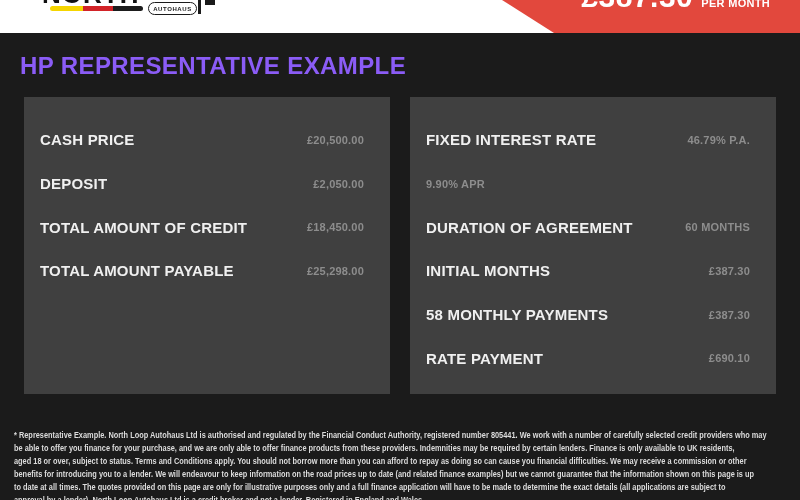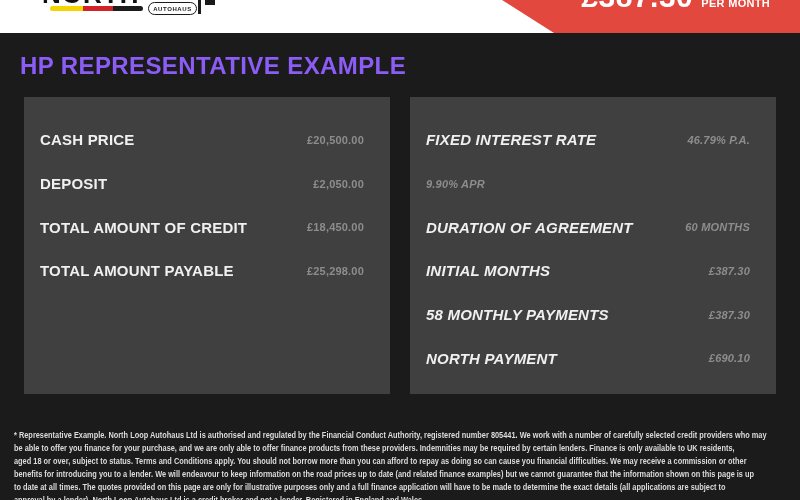--- a/index.html
+++ b/index.html
@@ -52,21 +52,21 @@
   .page-title{
     position:absolute;left:20px;top:52px;
     font-size:24px;font-weight:bold;color:#8b5cf6;letter-spacing:.4px;
   }
   
   .panel{
     position:absolute;top:97px;width:366px;height:297px;
     background:#404040;padding-top:21px;box-sizing:border-box;text-align:center;
   }
   .panel.left{left:24px;}
-  .panel.right{left:410px;font-style:italic;}
+  .panel.right{left:410px;}
   .row{
     display:flex;justify-content:space-between;align-items:center;
     height:43.7px;padding:0 26px 0 16px;
   }
   .lbl{font-size:15px;font-weight:bold;color:#f0f0f0;letter-spacing:.2px;}
   .val{font-size:11px;font-weight:bold;color:#8d8d8d;letter-spacing:.2px;}
   
   .disclaimer{
     position:absolute;left:14px;top:429px;width:920px;height:71px;
     overflow:hidden;
@@ -140,21 +140,21 @@
   </div>
   <div class="row">
     <span class="lbl">INITIAL MONTHS</span>
     <span class="val">£387.30</span>
   </div>
   <div class="row">
     <span class="lbl">58 MONTHLY PAYMENTS</span>
     <span class="val">£387.30</span>
   </div>
   <div class="row">
-    <span class="lbl">NORTH PAYMENT</span>
+    <span class="lbl">RATE PAYMENT</span>
     <span class="val">£690.10</span>
   </div>
 </div>
 
 <div class="disclaimer">
   <div>* Representative Example. North Loop Autohaus Ltd is authorised and regulated by the Financial Conduct Authority, registered number 805441. We work with a number of carefully selected credit providers who may</div>
   <div>be able to offer you finance for your purchase, and we are only able to offer finance products from these providers. Indemnities may be required by certain lenders. Finance is only available to UK residents,</div>
   <div>aged 18 or over, subject to status. Terms and Conditions apply. You should not borrow more than you can afford to repay as doing so can cause you financial difficulties. We may receive a commission or other</div>
   <div>benefits for introducing you to a lender. We will endeavour to keep information on the road prices up to date (and related finance examples) but we cannot guarantee that the information shown on this page is up</div>
   <div>to date at all times. The quotes provided on this page are only for illustrative purposes only and a full finance application will have to be made to determine the exact details (all applications are subject to</div>

